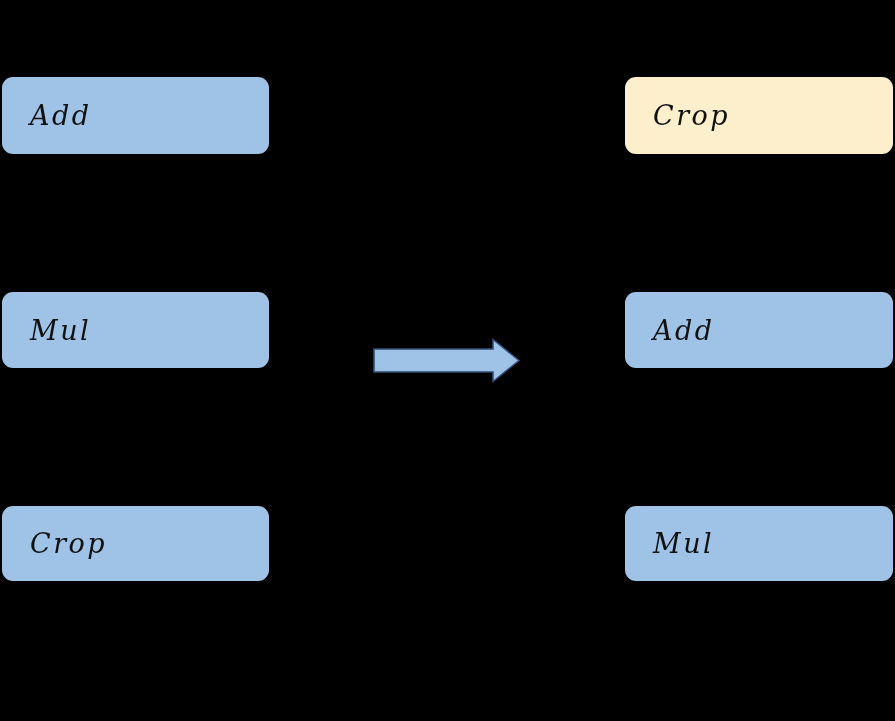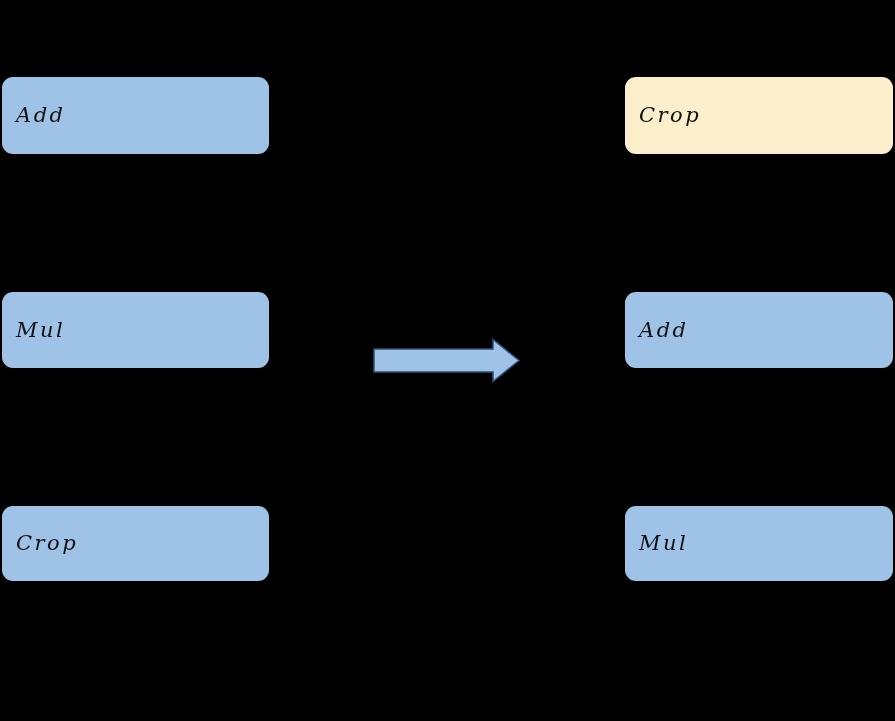--- a/index.html
+++ b/index.html
@@ -18,24 +18,24 @@
   .node-box {
     position: absolute;
     box-sizing: border-box;
     border-radius: 11px;
     display: flex;
     align-items: center;
   }
   .node-label {
     font-family: "DejaVu Serif", serif;
     font-style: italic;
-    font-size: 21px;
+    font-size: 27px;
     color: #111111;
     letter-spacing: 2.5px;
-    padding-left: 14px;
+    padding-left: 28px;
     white-space: nowrap;
     line-height: 1;
     user-select: none;
   }
   
   .col-left  { left: 2px;   width: 267px; }
   .col-right { left: 625px; width: 268px; }
   .row-top    { top: 77px;  height: 77px; }
   .row-middle { top: 292px; height: 76px; }
   .row-bottom { top: 506px; height: 75px; }

